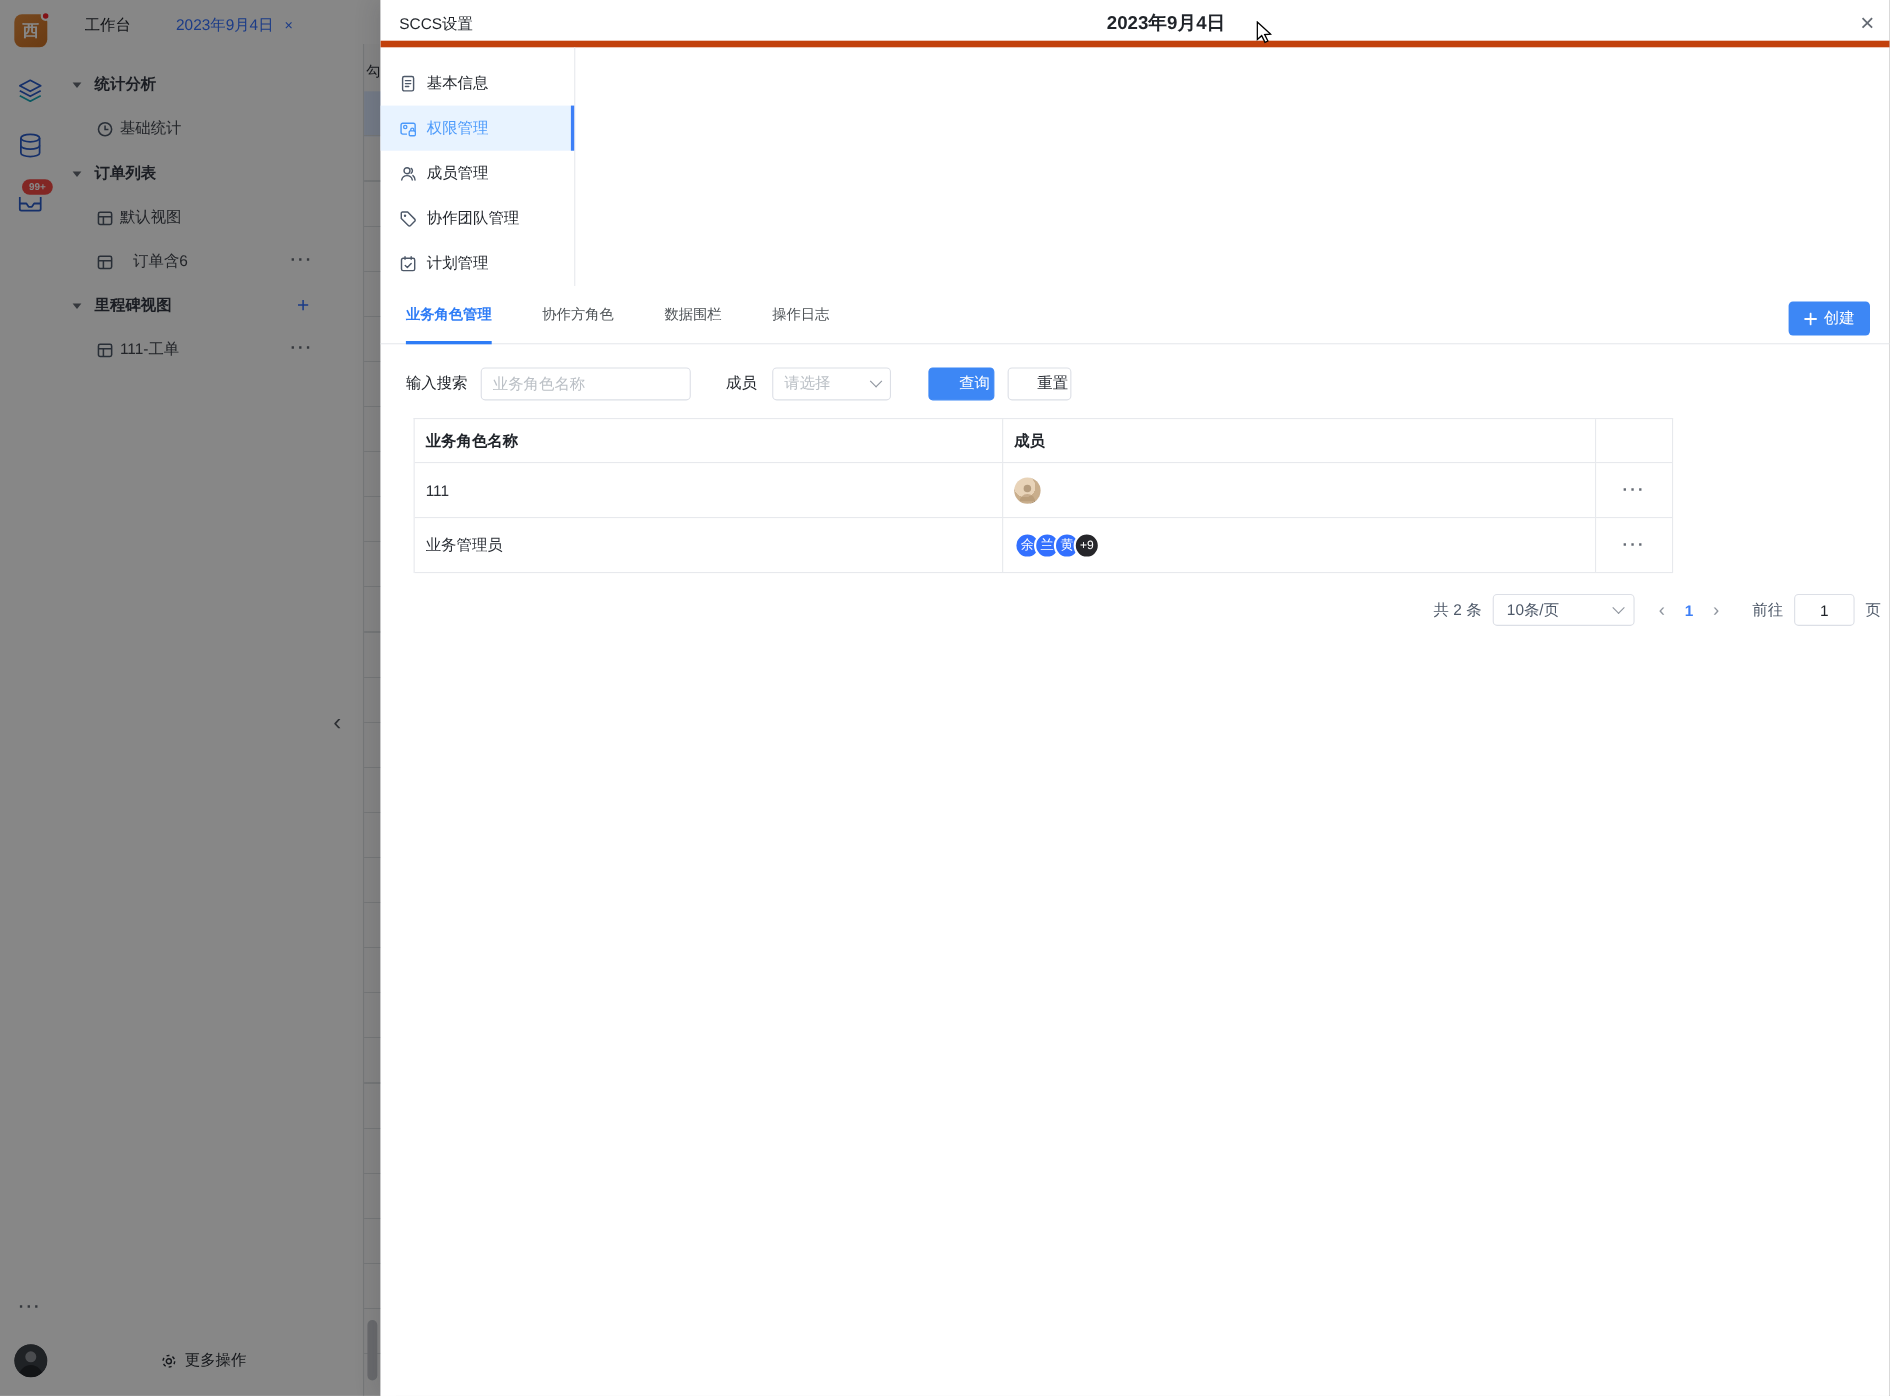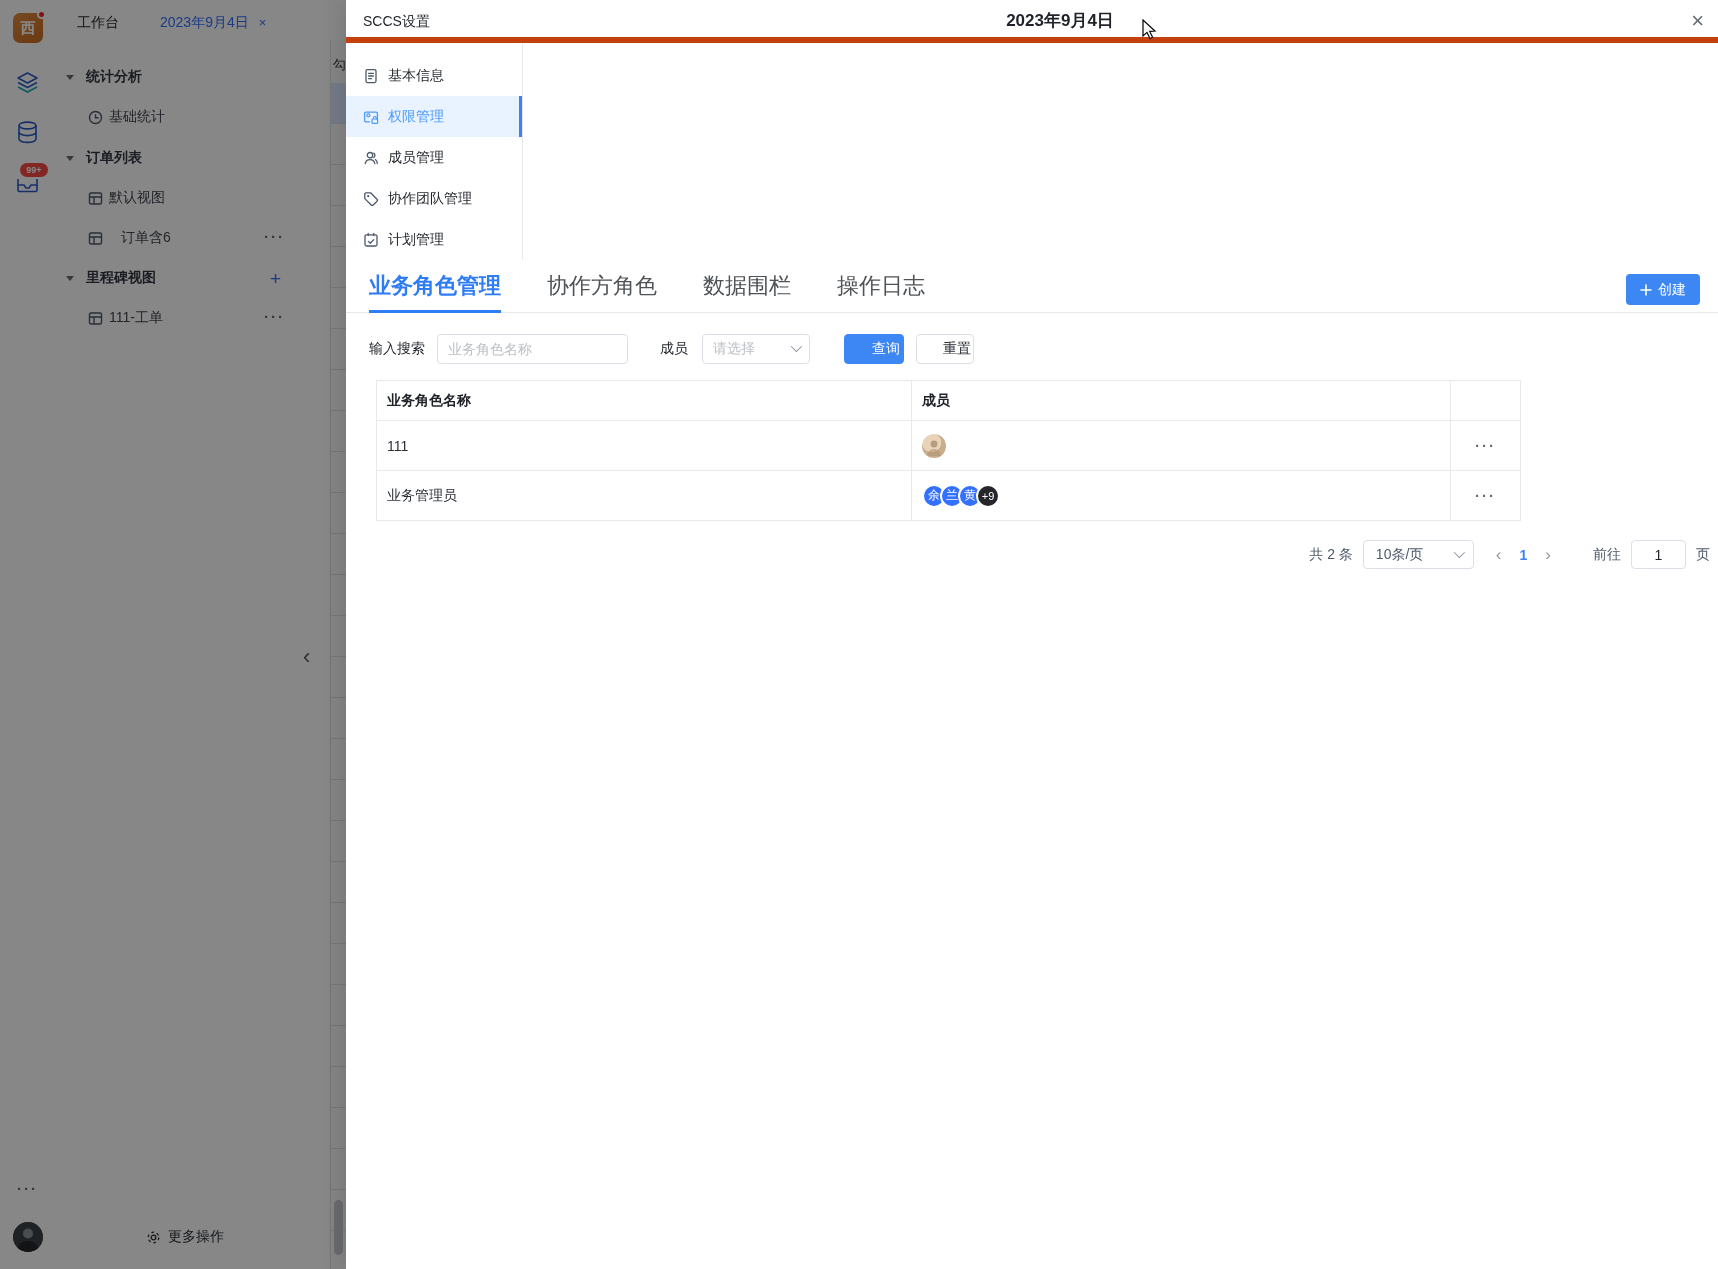--- a/index.html
+++ b/index.html
@@ -66,21 +66,21 @@
   .nav-item { position:relative; height:41px; display:flex; align-items:center; padding-left:17px; gap:9px;
     font-size:14px; color:#1F2329; cursor:pointer; }
   .nav-item svg { color:#4E5969; flex:none; }
   .nav-item.active { background:#E8F3FF; color:#4C9AFB; }
   .nav-item.active svg { color:#4C9AFB; }
   .nav-item.active .navbar-mark { position:absolute; right:0; top:0; bottom:0; width:3px; background:#3D7FF7; }
 
   .m-content { flex:1; position:relative; }
   .tabs-row { position:relative; height:53px; border-bottom:1px solid #E7E9ED; display:flex; align-items:stretch;
     padding-left:23px; }
-  .tab { position:relative; display:flex; align-items:center; margin-right:46px; font-size:22px; color:#4E5357; cursor:pointer; }
+  .tab { position:relative; display:flex; align-items:center; margin-right:46px; font-size:13px; color:#4E5357; cursor:pointer; }
   .tab.active { color:#2E7CF6; font-weight:bold; }
   .tab.active::after { content:""; position:absolute; left:0; right:0; bottom:-1px; height:3px; background:#2E7CF6; }
   .create-btn { position:absolute; right:18px; top:14px; height:31px; padding:0 14px; background:#3D87F5; color:#fff;
     border:none; border-radius:4px; font-size:14px; display:flex; align-items:center; gap:6px; cursor:pointer;
     font-family:inherit; }
 
   .filters { display:flex; align-items:center; margin:21px 0 0 23px; height:30px; font-size:14px; color:#1F2329; }
   .f-label { flex:none; }
   .f-input { width:191px; height:30px; margin-left:12px; border:1px solid #DCDFE6; border-radius:4px;
     padding:0 10px; font-size:14px; color:#1F2329; outline:none; font-family:inherit; }
@@ -107,27 +107,27 @@
   .row-dots { color:#646A73; font-size:15px; font-weight:bold; letter-spacing:2px; cursor:pointer; }
 
   .av { width:24px; height:24px; border-radius:50%; flex:none; display:flex; align-items:center; justify-content:center;
     color:#fff; font-size:12px; border:2px solid #fff; margin-right:-6px; }
   .av.blue { background:#3370FF; }
   .av.dark { background:#26262A; font-size:11px; }
   .av.photo { background:radial-gradient(circle at 40% 35%, #E8D3B8 0 45%, #C9AE8C 46% 75%, #9B7E5C 76%); border:none; }
 
   .pagination { display:flex; align-items:center; justify-content:flex-end; margin-top:19px; padding-right:8px;
     font-size:14px; color:#4E5969; }
-  .pg-select { position:relative; width:111px; height:29px; border:1px solid #DCDFE6; border-radius:4px;
+  .pg-select { position:relative; width:129px; height:29px; border:1px solid #DCDFE6; border-radius:4px;
     margin-left:10px; display:flex; align-items:center; padding:0 26px 0 12px; cursor:pointer; color:#4E5969; }
   .pg-select .chev { position:absolute; right:11px; top:9px; }
   .pg-prev, .pg-next { color:#8F959E; font-size:17px; padding:0 6px; cursor:pointer; }
   .pg-prev { margin-left:16px; }
   .pg-cur { color:#3D7FF7; font-weight:bold; padding:0 12px; cursor:pointer; }
-  .pg-goto { margin-left:36px; }
+  .pg-goto { margin-left:24px; }
   .pg-input { width:55px; height:29px; margin:0 10px; border:1px solid #DCDFE6; border-radius:4px;
     text-align:center; font-size:14px; color:#1F2329; outline:none; font-family:inherit; }
 </style>
 </head>
 <body>
 
 <div class="screen">
 
   <div class="underlay">
 

